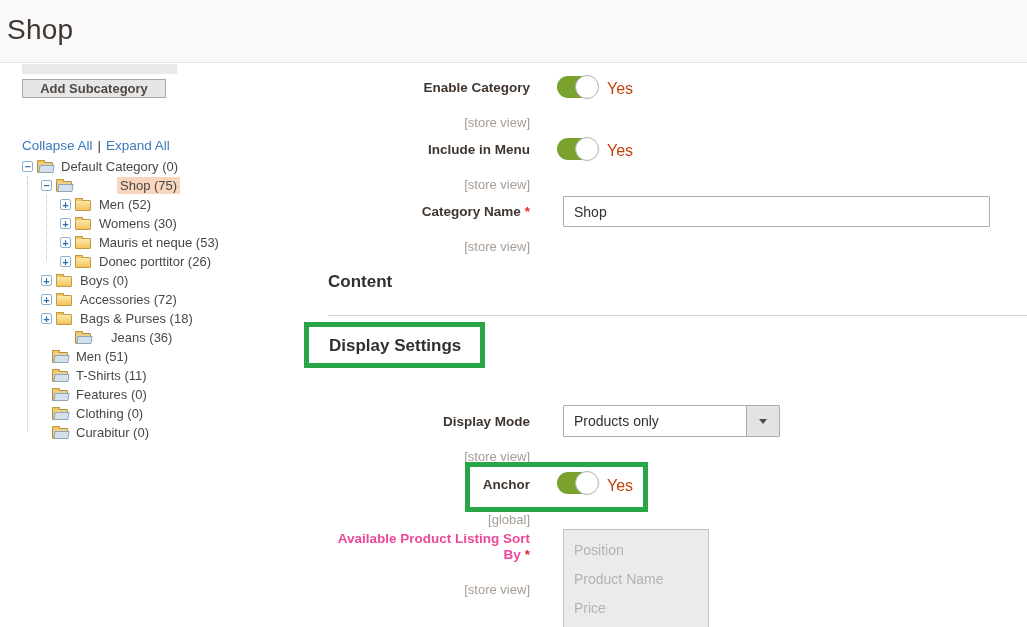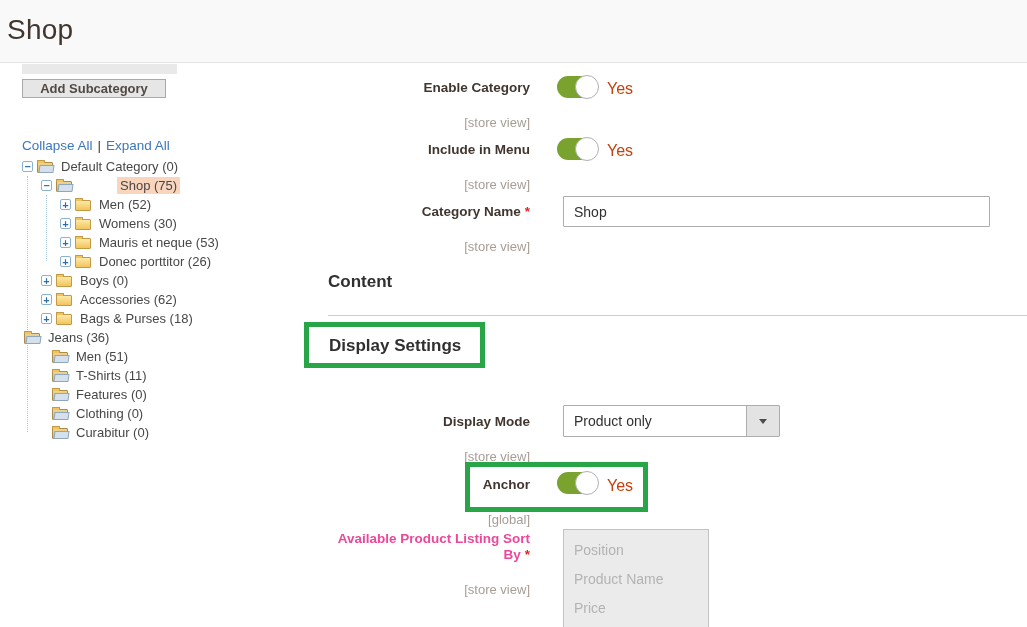--- a/index.html
+++ b/index.html
@@ -128,28 +128,28 @@
       <span class="tree-label">Donec porttitor (26)</span>
     </div>
     <div class="tree-row" style="padding-left: 41px;">
       <span class="expander">+</span>
       <span class="folder"></span>
       <span class="tree-label">Boys (0)</span>
     </div>
     <div class="tree-row" style="padding-left: 41px;">
       <span class="expander">+</span>
       <span class="folder"></span>
-      <span class="tree-label">Accessories (62)</span>
+      <span class="tree-label">Accessories (72)</span>
     </div>
     <div class="tree-row" style="padding-left: 41px;">
       <span class="expander">+</span>
       <span class="folder"></span>
       <span class="tree-label">Bags &amp; Purses (18)</span>
     </div>
-    <div class="tree-row" style="padding-left: 24px;">
+    <div class="tree-row" style="padding-left: 75px; gap: 12px;">
       <span class="folder open"></span>
       <span class="tree-label">Jeans (36)</span>
     </div>
     <div class="tree-row" style="padding-left: 52px;">
       <span class="folder open"></span>
       <span class="tree-label">Men (51)</span>
     </div>
     <div class="tree-row" style="padding-left: 52px;">
       <span class="folder open"></span>
       <span class="tree-label">T-Shirts (11)</span>
@@ -196,21 +196,21 @@
 <div class="section-divider"></div>
 
 <div class="section-heading" style="left:329px; top:336px;">Display Settings</div>
 <div class="annotation-box" style="left:304px; top:322px; width:181px; height:46px;"></div>
 
 <div class="label-block" style="top:413px;">
   <span class="f-label">Display Mode</span>
   <span class="scope">[store view]</span>
 </div>
 <div class="select-box">
-  <span class="select-value">Product only</span>
+  <span class="select-value">Products only</span>
   <span class="select-arrow"></span>
 </div>
 
 <div class="label-block" style="top:476px;">
   <span class="f-label">Anchor</span>
   <span class="scope">[global]</span>
 </div>
 <div class="toggle" style="left:557px; top:472px;">
   <span class="knob"></span>
 </div>

